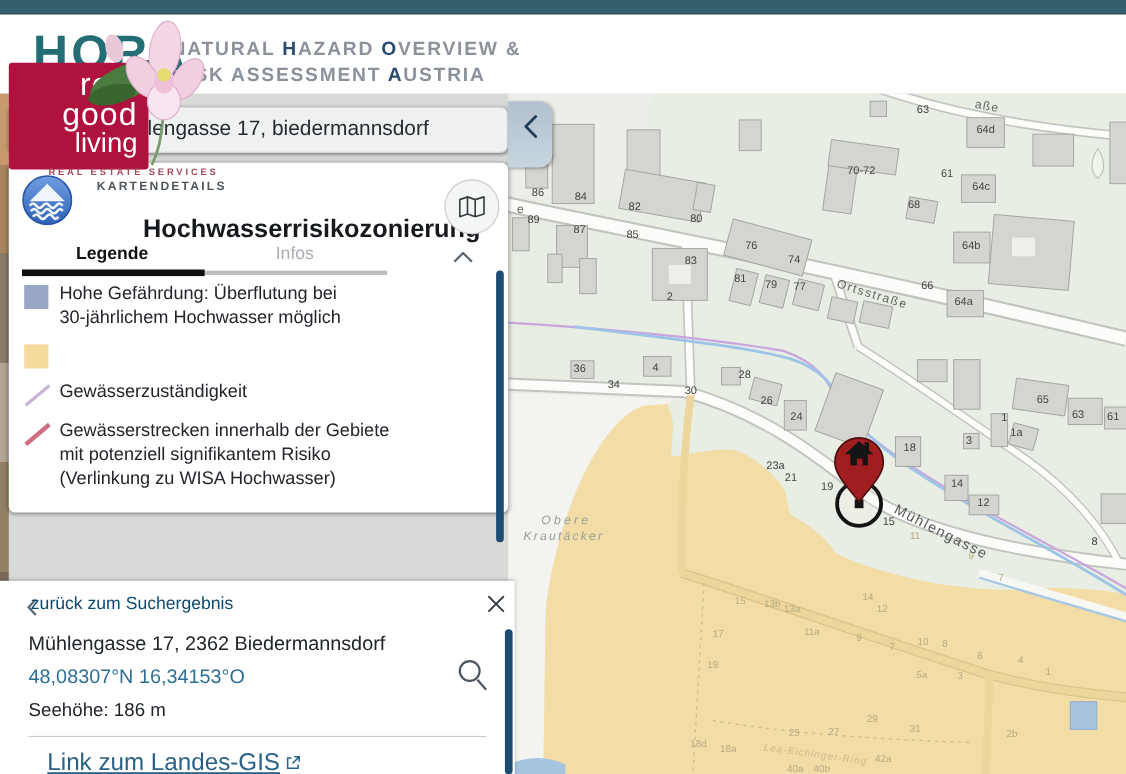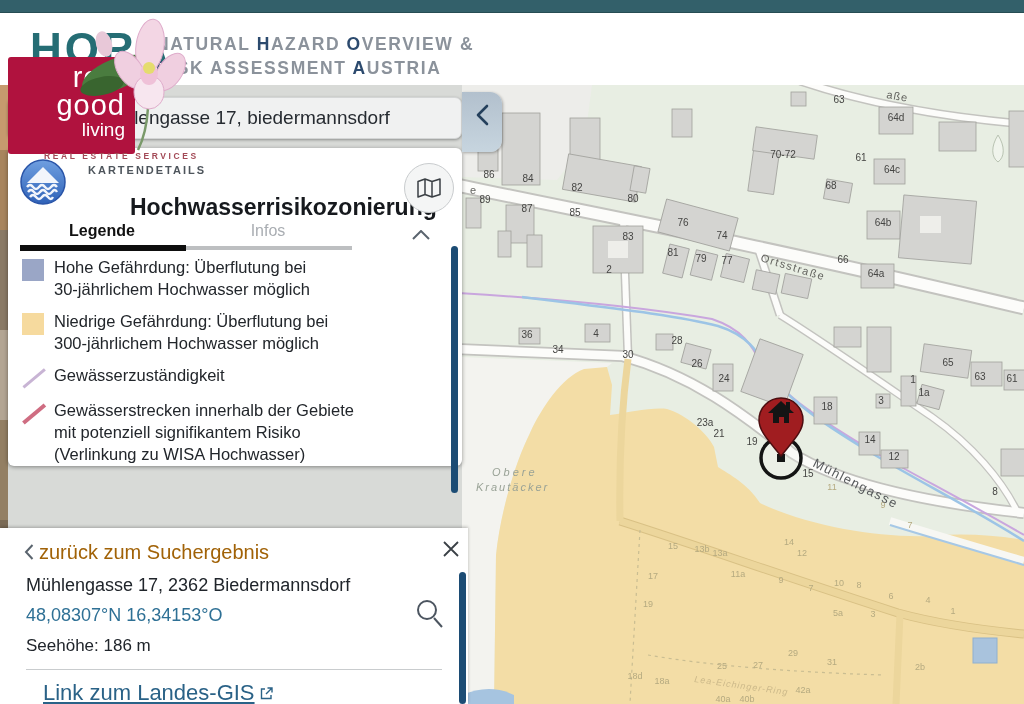--- a/index.html
+++ b/index.html
@@ -13,21 +13,21 @@
   .left-strip{left:0;top:0;width:8px;height:704px;z-index:5;
     background:linear-gradient(#4a5a60 0 14px,#7a5a40 14px 70px,#c69a6e 70px 150px,#a8855e 150px 230px,#8a7a66 230px 330px,#b3a593 330px 420px,#937f63 420px 520px,#7a6a55 520px 704px);}
   .header-band{left:0;top:12px;width:1024px;height:73px;background:#ffffff;z-index:10;}
   .hora-logo{left:30px;top:24px;font-size:44px;font-weight:700;letter-spacing:3px;color:#256d74;z-index:11;}
   .hora-title{left:156px;top:32px;z-index:11;font-size:17.5px;font-weight:700;letter-spacing:1.6px;line-height:24px;color:#8b929b;}
   .hora-title .hl{color:#2c4a6e;}
   
   .rgl-box{left:8px;top:57px;width:127px;height:97px;background:#b0123e;border-radius:3px;z-index:14;
     color:#fff;text-align:right;padding:6px 10px 0 0;box-sizing:border-box;line-height:28px;}
   .rgl-box .l1,.rgl-box .l2{font-size:29px;font-weight:400;letter-spacing:1px;}
-  .rgl-box .l3{font-size:19px;line-height:22px;}
+  .rgl-box .l3{font-size:25px;line-height:22px;}
   .rgl-tagline{left:8px;top:151px;z-index:14;font-size:8.5px;letter-spacing:2.6px;color:#a34a57;font-weight:700;margin-left:36px;}
   .orchid{left:78px;top:12px;z-index:15;}
   
   .search-panel{left:8px;top:97px;width:454px;height:42px;background:#f0f1f1;border:1px solid #d4d6d6;
     border-radius:7px;box-shadow:0 1px 3px rgba(0,0,0,.35);z-index:12;box-sizing:border-box;}
   .search-input{position:absolute;left:104px;top:0;width:340px;height:40px;border:none;background:transparent;
     font-family:"Liberation Sans",sans-serif;font-size:19px;color:#262b31;outline:none;padding:0;}
   
   .details-panel{left:8px;top:148px;width:454px;height:318px;background:#fff;border-radius:6px;
     box-shadow:0 1px 4px rgba(0,0,0,.4);z-index:12;}
@@ -44,21 +44,21 @@
   .dp-chevron{position:absolute;left:404px;top:78px;}
   .legend{position:absolute;left:12px;top:108px;width:420px;}
   .leg-item{position:relative;margin-bottom:10px;display:flex;}
   .leg-sw{width:22px;height:22px;flex:0 0 22px;margin:3px 10px 0 2px;}
   .leg-sw.line{background:none;position:relative;}
   .leg-sw.line span{position:absolute;left:-2px;top:10px;width:28px;display:block;transform:rotate(-40deg);}
   .leg-txt{font-size:16.5px;line-height:22px;color:#22262b;white-space:pre-line;}
   .dp-scroll{position:absolute;left:443px;top:98px;width:7px;height:247px;background:#1c4c74;border-radius:4px;}
   
   .result-panel{left:0;top:528px;width:468px;height:176px;background:#fff;box-shadow:0 -1px 3px rgba(0,0,0,.25);z-index:12;}
-  .rp-back{position:absolute;left:39px;top:13px;font-size:20px;color:#a16207;}
+  .rp-back{position:absolute;left:28px;top:13px;font-size:16px;color:#0c4a6e;}
   .rp-backchev{position:absolute;left:24px;top:16px;}
   .rp-close{position:absolute;left:442px;top:12px;}
   .rp-address{position:absolute;left:26px;top:47px;font-size:18px;color:#20252b;}
   .rp-coords{position:absolute;left:26px;top:77px;font-size:18px;color:#2e7095;}
   .rp-mag{position:absolute;left:414px;top:70px;}
   .rp-elev{position:absolute;left:26px;top:108px;font-size:17px;color:#20252b;}
   .rp-divider{position:absolute;left:26px;top:141px;width:416px;height:1px;background:#c9ccce;}
   .rp-link{position:absolute;left:43px;top:152px;font-size:22px;color:#2a6287;text-decoration:underline;}
   .rp-link svg{margin-left:5px;}
   .rp-scroll{position:absolute;left:459px;top:44px;width:7px;height:132px;background:#1c4c74;border-radius:4px;}
@@ -347,22 +347,20 @@
     </svg>
   </div>
   <div class="legend" id="legend">
       <div class="leg-item">
         <div class="leg-sw" style="background: rgb(154, 166, 198);"></div>
         <div class="leg-txt">Hohe Gefährdung: Überflutung bei
 30-jährlichem Hochwasser möglich</div>
       </div>
       <div class="leg-item">
         <div class="leg-sw" style="background: rgb(246, 218, 158);"></div>
-        <div class="leg-txt">Niedrige Gefährdung: Überflutung bei
-300-jährlichem Hochwasser möglich</div>
       </div>
       <div class="leg-item">
         <div class="leg-sw line">
           <span style="background: rgb(200, 180, 212); height: 2.5px;"></span>
         </div>
         <div class="leg-txt">Gewässerzuständigkeit</div>
       </div>
       <div class="leg-item">
         <div class="leg-sw line">
           <span style="background: rgb(207, 109, 130); height: 3.5px;"></span>

